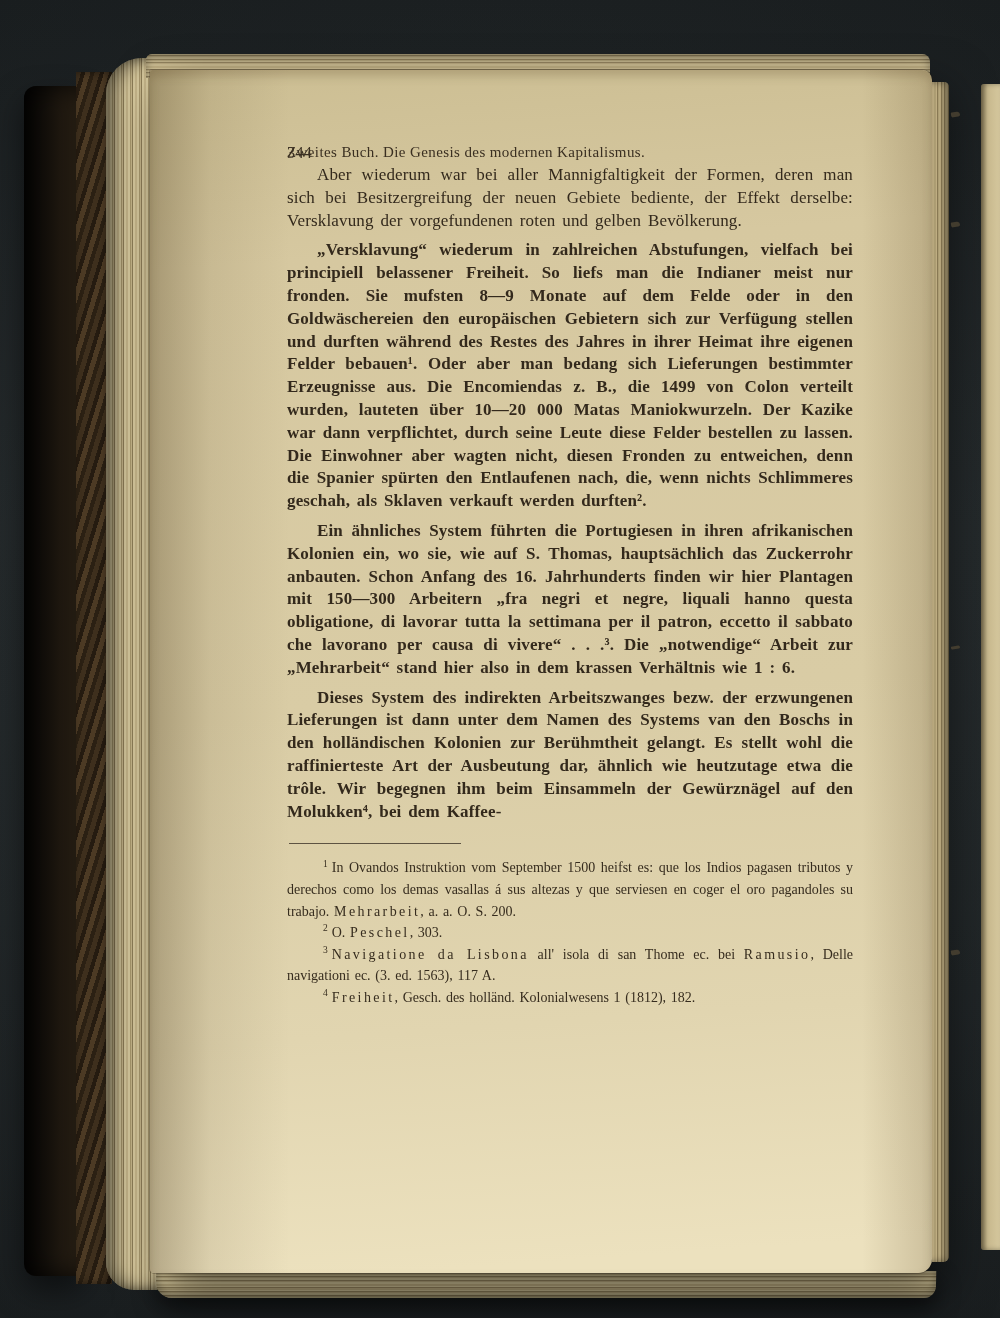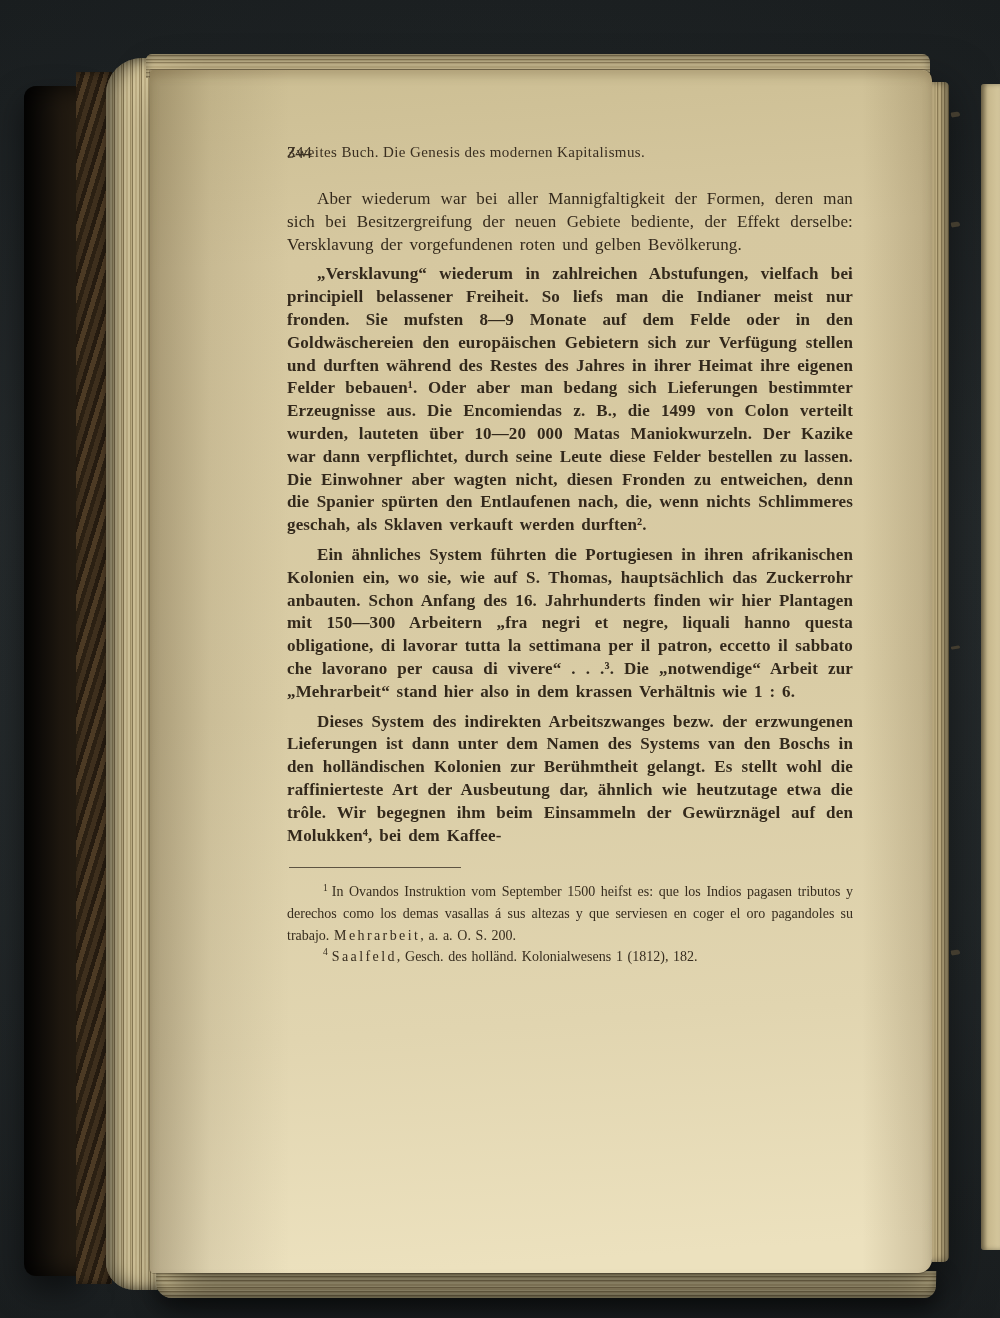--- a/index.html
+++ b/index.html
@@ -66,21 +66,21 @@
     position:absolute; width:9px; height:5px; background:#4a4231;
     border-radius:1px 3px 2px 2px; transform:rotate(-9deg); opacity:0.85;
   }
   
   .text {
     position:absolute; left:287px; top:144px; width:566px; color:#33291c;
   }
   .header { position:relative; height:20px; font-size:15px; letter-spacing:0.4px; color:#3a2f21; }
   .pnum { position:absolute; left:0; top:0; font-size:16px; }
   .htitle { display:block; text-align:left; }
-  .body { margin-top:24px; }
+  .body { }
   .body p {
     font-size:17px; line-height:22.8px; text-align:justify; text-indent:30px;
     word-spacing:2.4px; letter-spacing:0.15px;
   }
   .body p + p { margin-top:7px;font-weight:bold; }
   .rule { width:172px; height:1px; background:#5d5342; margin:20px 0 13px 2px; }
   .footnotes p {
     font-size:14px; line-height:21.6px; text-align:justify; text-indent:36px;
     word-spacing:1.2px; color:#362c1e;
   }
@@ -118,18 +118,20 @@
       <p>Aber wiederum war bei aller Mannigfaltigkeit der Formen, deren man sich bei Besitzergreifung der neuen Gebiete bediente, der Effekt derselbe: Versklavung der vorgefundenen roten und gelben Bevölkerung.</p>
       <p>„Versklavung“ wiederum in zahlreichen Abstufungen, vielfach bei principiell belassener Freiheit. So liefs man die Indianer meist nur fronden. Sie mufsten 8—9 Monate auf dem Felde oder in den Goldwäschereien den europäischen Gebietern sich zur Verfügung stellen und durften während des Restes des Jahres in ihrer Heimat ihre eigenen Felder bebauen¹. Oder aber man bedang sich Lieferungen bestimmter Erzeugnisse aus. Die Encomiendas z. B., die 1499 von Colon verteilt wurden, lauteten über 10—20 000 Matas Maniokwurzeln. Der Kazike war dann verpflichtet, durch seine Leute diese Felder bestellen zu lassen. Die Einwohner aber wagten nicht, diesen Fronden zu entweichen, denn die Spanier spürten den Entlaufenen nach, die, wenn nichts Schlimmeres geschah, als Sklaven verkauft werden durften².</p>
       <p>Ein ähnliches System führten die Portugiesen in ihren afrikanischen Kolonien ein, wo sie, wie auf S. Thomas, hauptsächlich das Zuckerrohr anbauten. Schon Anfang des 16. Jahrhunderts finden wir hier Plantagen mit 150—300 Arbeitern „fra negri et negre, liquali hanno questa obligatione, di lavorar tutta la settimana per il patron, eccetto il sabbato che lavorano per causa di vivere“ . . .³. Die „notwendige“ Arbeit zur „Mehrarbeit“ stand hier also in dem krassen Verhältnis wie 1 : 6.</p>
       <p>Dieses System des indirekten Arbeitszwanges bezw. der erzwungenen Lieferungen ist dann unter dem Namen des Systems van den Boschs in den holländischen Kolonien zur Berühmtheit gelangt. Es stellt wohl die raffinierteste Art der Ausbeutung dar, ähnlich wie heutzutage etwa die trôle. Wir begegnen ihm beim Einsammeln der Gewürznägel auf den Molukken⁴, bei dem Kaffee-</p>
     </div>
 
     <div class="rule"></div>
 
     <div class="footnotes">
       <p><sup>1</sup><span>In Ovandos Instruktion vom September 1500 heifst es: que los Indios pagasen tributos y derechos como los demas vasallas á sus altezas y que serviesen en coger el oro pagandoles su trabajo. </span><span class="sp">Mehrarbeit</span><span>, a. a. O. S. 200.</span></p>
-      <p><sup>4</sup><span class="sp">Saalfeld</span><span>, Gesch. des holländ. Kolonialwesens 1 (1812), 182.</span></p>
+      <p><sup>2</sup><span>O. </span><span class="sp">Peschel</span><span>, 303.</span></p>
+      <p><sup>3</sup><span class="sp">Navigatione da Lisbona</span><span> all' isola di san Thome ec. bei </span><span class="sp">Ramusio</span><span>, Delle navigationi ec. (3. ed. 1563), 117 A.</span></p>
+      <p><sup>4</sup><span class="sp">Freiheit</span><span>, Gesch. des holländ. Kolonialwesens 1 (1812), 182.</span></p>
     </div>
 
   </div>
 
 </div>
 
 </body></html>

